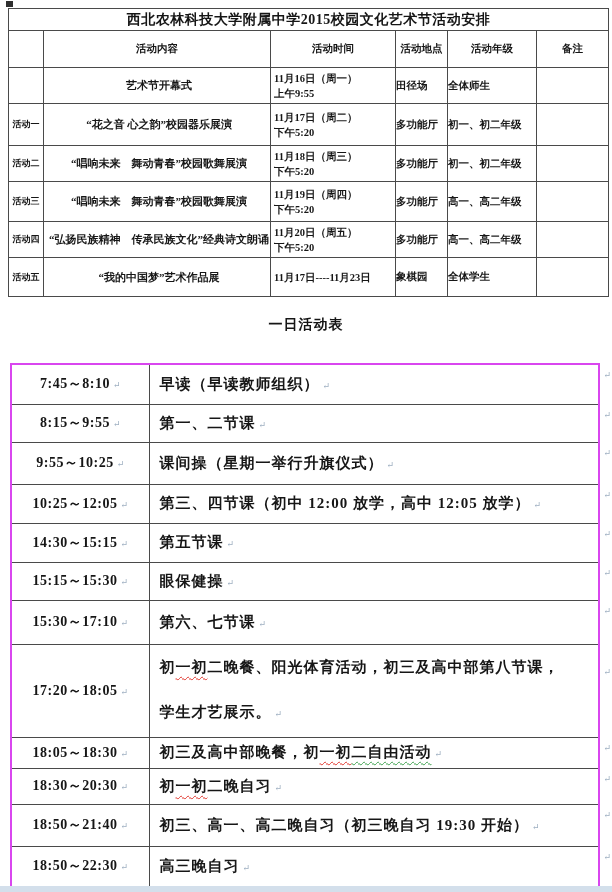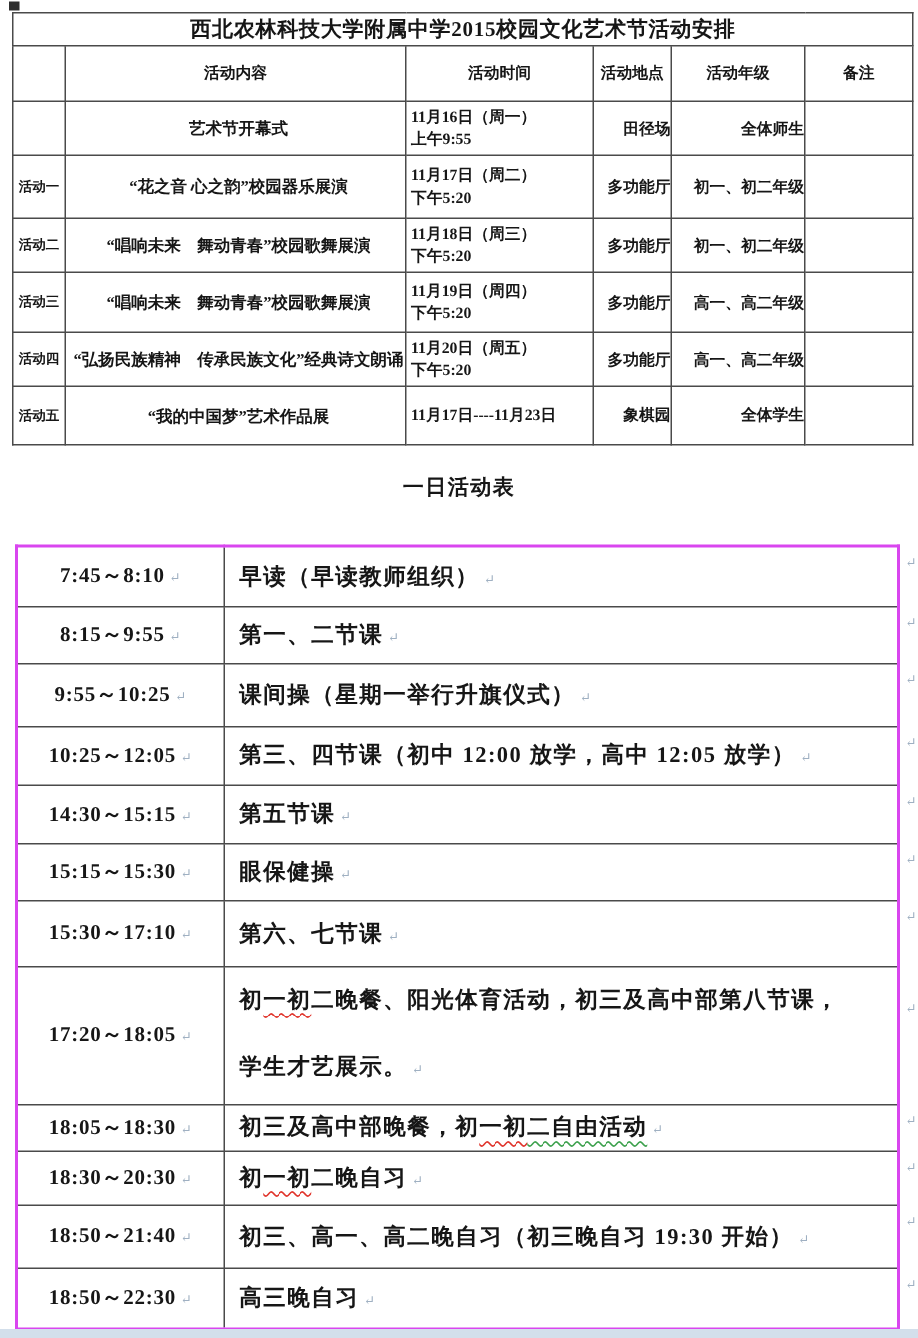--- a/index.html
+++ b/index.html
@@ -14,21 +14,21 @@
   .festival { position:absolute; left:8px; top:8px; width:600px; }
   .festival td {
     border:1px solid #4a4a4a; font-weight:bold; overflow:hidden;
     padding:0; vertical-align:middle;
   }
   .festival .title-cell { text-align:center; font-size:14px; letter-spacing:0.5px; height:21px; }
   .festival .head-cell  { text-align:center; font-size:10.5px; }
   .festival .c0 { font-size:9px;  text-align:center;margin-left:44px; }
   .festival .c1 { font-size:11px; text-align:center; padding-left:4px; white-space:nowrap; }
   .festival .c2 { font-size:10.5px; text-align:left; padding-left:3px; line-height:15px; white-space:nowrap;margin-top:38px; }
-  .festival .c3,.festival .c4 { font-size:10.5px; text-align:right; }
+  .festival .c3,.festival .c4 { font-size:10.5px; text-align:left; }
 
   
   .mid-title {
     position:absolute; left:0; top:316px; width:612px; text-align:center;
     font-size:14px; font-weight:bold; letter-spacing:1px;
   }
 
   
   .daily { position:absolute; left:10px; top:363px; width:588px; border:2px solid #d946ef; }
   .daily td { border:1px solid #4a4a4a; font-weight:bold; position:relative; vertical-align:middle; padding:0; }

